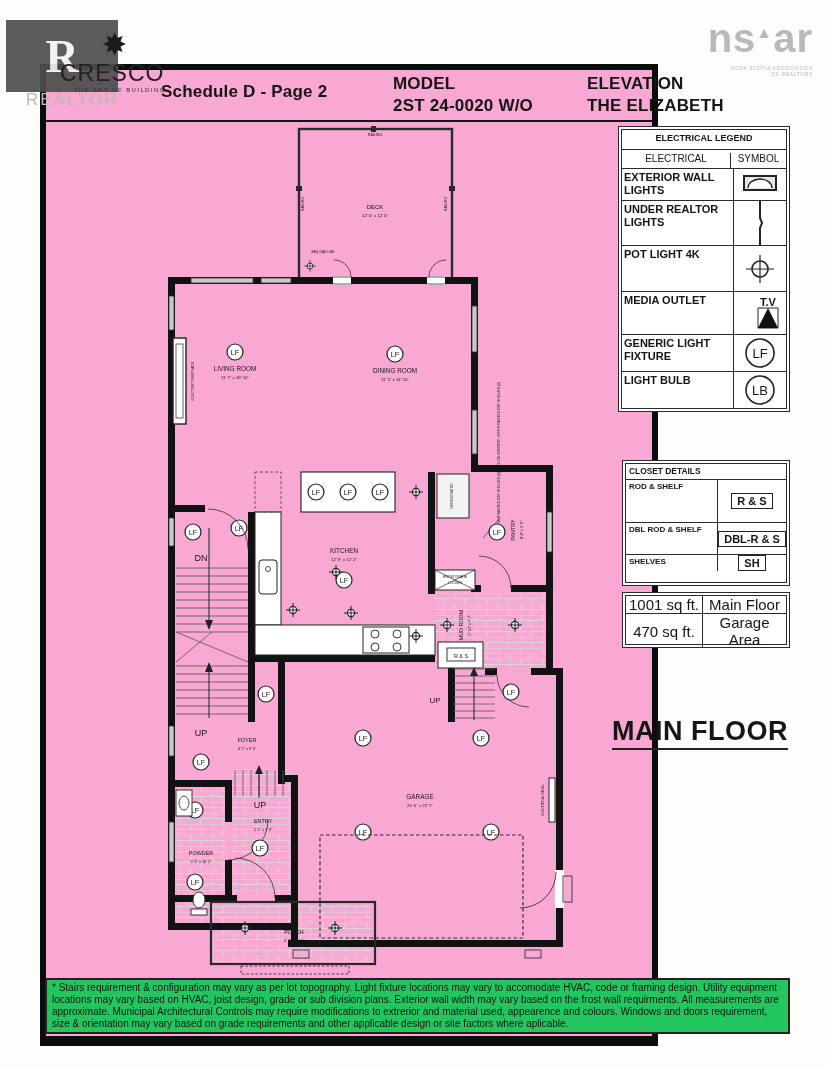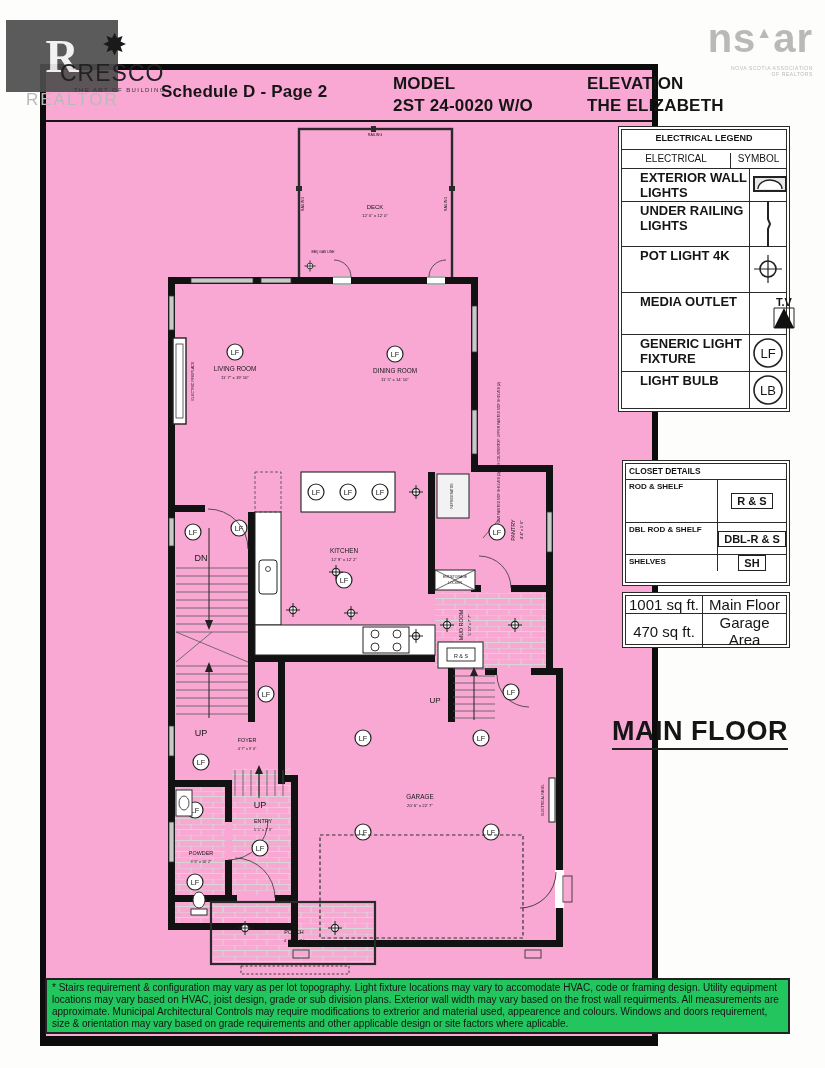--- a/index.html
+++ b/index.html
@@ -33,22 +33,22 @@
   .outerbox{position:absolute;box-sizing:border-box;border:1.6px solid #2a2a2a;background:#fff;padding:2px;z-index:3;}
   .innerbox{box-sizing:border-box;border:1.4px solid #2a2a2a;height:100%;display:flex;flex-direction:column;}
   #electrical-legend{left:618px;top:126px;width:172px;height:286px;}
   .leg-title{flex:0 0 16px;border-bottom:1.2px solid #2a2a2a;text-align:center;font-size:9px;
              font-weight:bold;padding-top:3px;}
   .leg-cols{flex:0 0 15px;border-bottom:1.2px solid #2a2a2a;display:flex;font-size:10px;padding-top:3px;}
   .leg-cols div:first-child{flex:0 0 108px;text-align:center;border-right:1.2px solid #2a2a2a;}
   .leg-cols div:last-child{flex:1;text-align:center;}
   .el-row{display:flex;border-bottom:1.2px solid #2a2a2a;}
   .el-row:last-child{border-bottom:none;}
-  .el-label{flex:0 0 108px;border-right:1.2px solid #2a2a2a;font-size:13px;font-weight:bold;
-            padding:2px 1px 0 2px;line-height:1.15;margin-left:16px;}
+  .el-label{flex:0 0 108px;border-right:1.2px solid #2a2a2a;font-size:11px;font-weight:bold;
+            padding:2px 1px 0 2px;line-height:1.15;}
   .el-sym{flex:1;display:flex;align-items:center;justify-content:center;}
   .el-row:nth-of-type(1){height:24px;}
   .el-row:nth-of-type(2){height:54px;}
   .el-row:nth-of-type(3){height:34px;}
   .el-row:nth-of-type(4){height:44px;}
   .el-row:nth-of-type(5){height:50px;}
   .el-row:nth-of-type(6){height:46px;gap:16px;}
   #closet-details{left:622px;top:460px;width:168px;height:126px;}
   .cd-title{flex:0 0 13px;border-bottom:1.2px solid #2a2a2a;font-size:8.4px;font-weight:bold;padding:2px 0 0 3px;}
   .cd-row{display:flex;border-bottom:1.2px solid #2a2a2a;}
@@ -114,21 +114,21 @@
       <div class="el-row">
         <div class="el-label">EXTERIOR WALL LIGHTS</div>
         <div class="el-sym">
             <svg width="40" height="20">
           <rect x="4" y="2" width="32" height="14" fill="#e7e7e7" stroke="#222" stroke-width="2"></rect>
           <path d="M8 14 A 12 9 0 0 1 32 14" fill="#fff" stroke="#222" stroke-width="1.3"></path>
         </svg>
           </div>
       </div>
       <div class="el-row">
-        <div class="el-label">UNDER RAILING LIGHTS</div>
+        <div class="el-label">UNDER REALTOR LIGHTS</div>
         <div class="el-sym">
             <svg width="20" height="50">
           <path d="M10 2 L10 20 L12 25 L10 30 L10 48" fill="none" stroke="#222" stroke-width="2"></path>
         </svg>
           </div>
       </div>
       <div class="el-row">
         <div class="el-label">POT LIGHT 4K</div>
         <div class="el-sym">
             <svg width="34" height="30">

